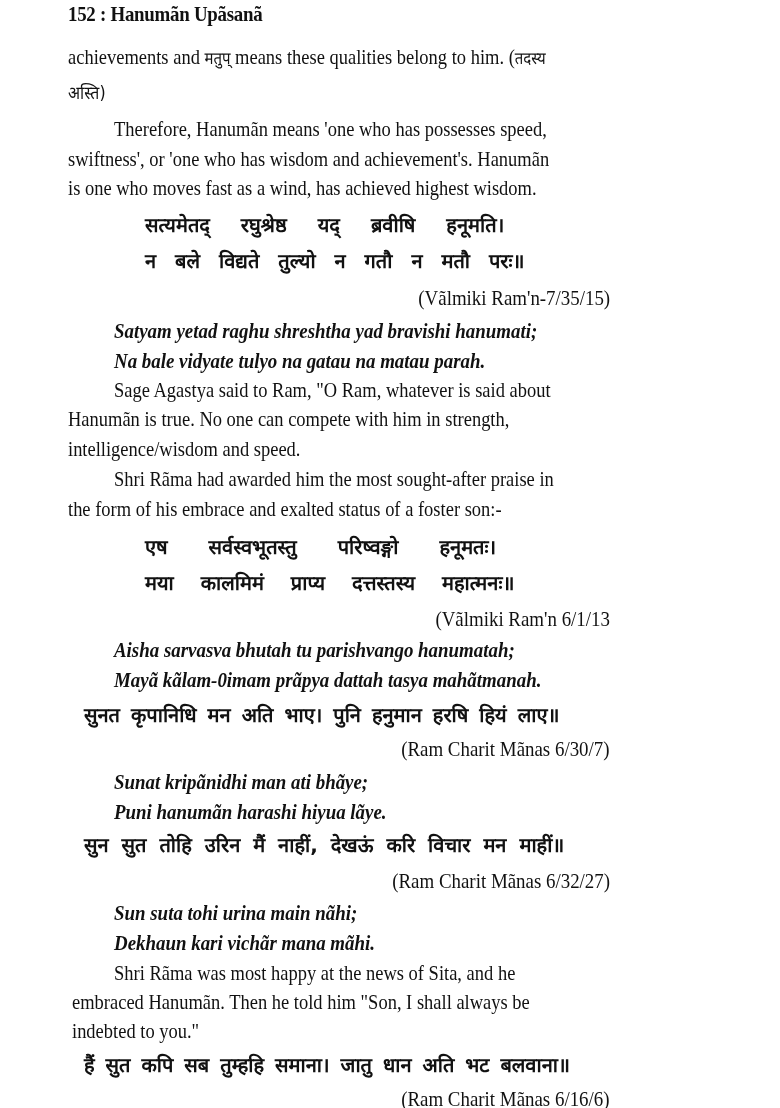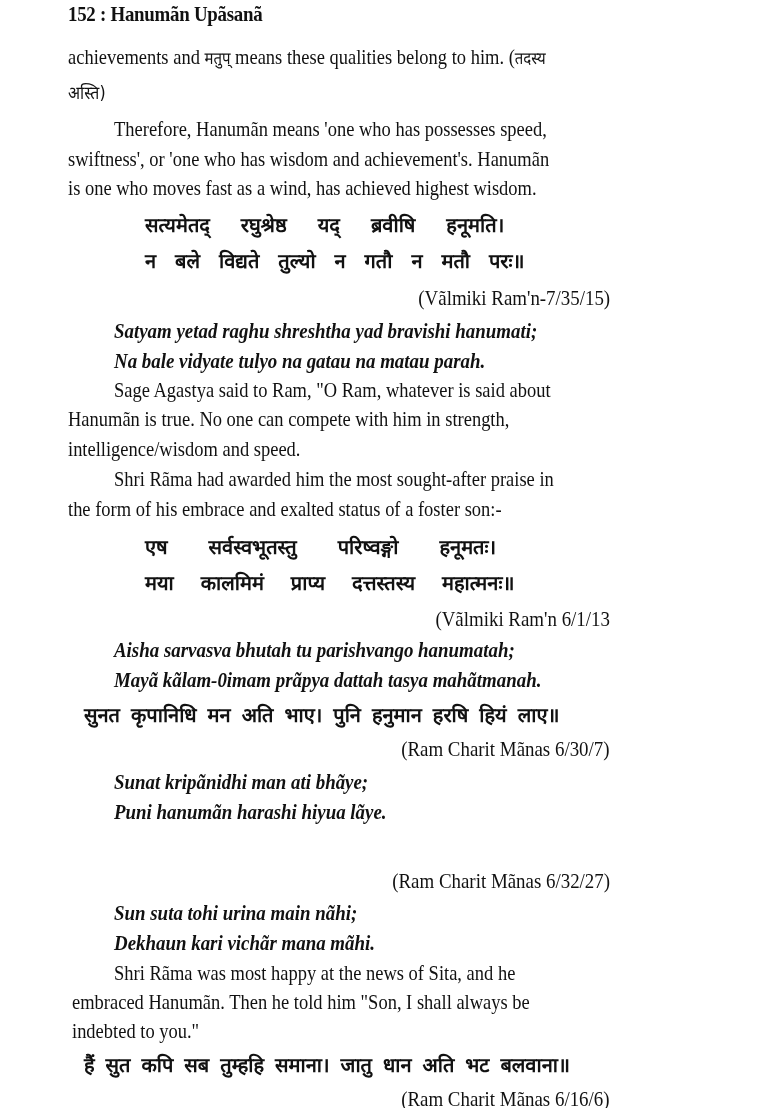--- a/index.html
+++ b/index.html
@@ -109,20 +109,21 @@
 
   <div class="line translit" style="top:637px;">Aisha sarvasva bhutah tu parishvango hanumatah;</div>
   <div class="line translit" style="top:667px;">Mayã kãlam-0imam prãpya dattah tasya mahãtmanah.</div>
 
   <div class="line deva" style="top:702px; left:84px; word-spacing:4px;text-align:center;">सुनत कृपानिधि मन अति भाए। पुनि हनुमान हरषि हियं लाए॥</div>
   <div class="line cite" style="top:736px;">(Ram Charit Mãnas 6/30/7)</div>
 
   <div class="line translit" style="top:769px;">Sunat kripãnidhi man ati bhãye;</div>
   <div class="line translit" style="top:799px;">Puni hanumãn harashi hiyua lãye.</div>
 
+  <div class="line deva" style="top:832px; left:84px; word-spacing:6px;">सुन सुत तोहि उरिन मैं नाहीं, देखऊं करि विचार मन माहीं॥</div>
   <div class="line cite" style="top:868px;">(Ram Charit Mãnas 6/32/27)</div>
 
   <div class="line translit" style="top:900px;">Sun suta tohi urina main nãhi;</div>
   <div class="line translit" style="top:930px;">Dekhaun kari vichãr mana mãhi.</div>
 
   <div class="line body-indent" style="top:960px;">Shri Rãma was most happy at the news of Sita, and he</div>
   <div class="line body-text" style="top:989px; left:72px;">embraced Hanumãn. Then he told him "Son, I shall always be</div>
   <div class="line body-text" style="top:1018px; left:72px;">indebted to you."</div>
 
   <div class="line deva" style="top:1052px; left:84px; word-spacing:4px;text-align:center;">हैं सुत कपि सब तुम्हहि समाना। जातु धान अति भट बलवाना॥</div>

